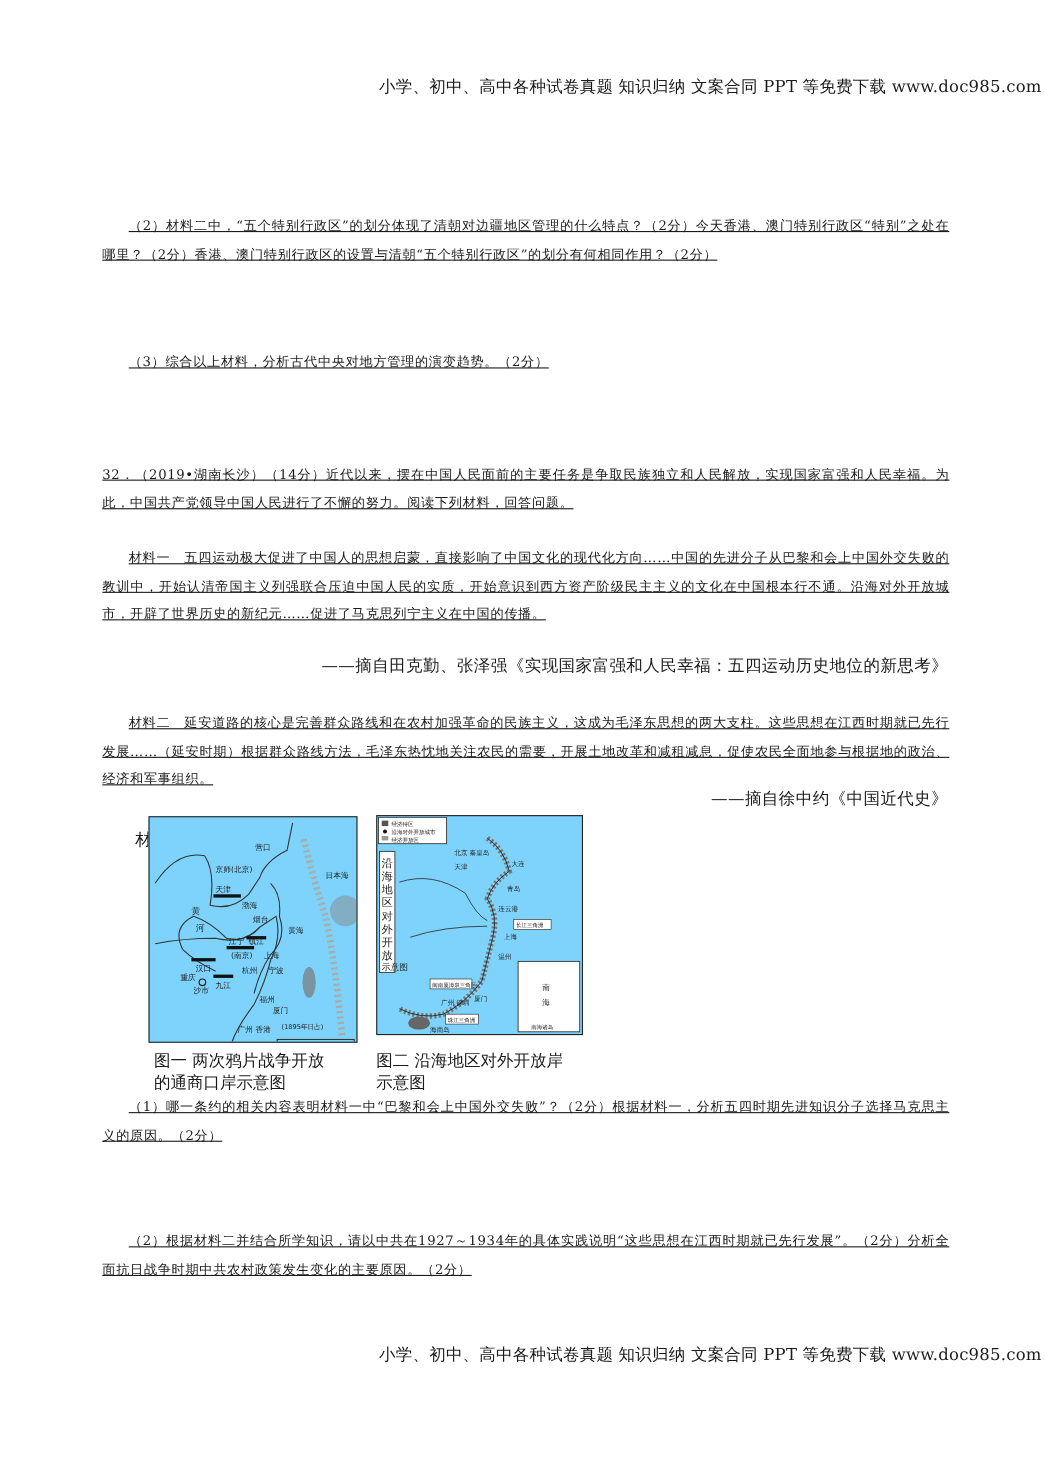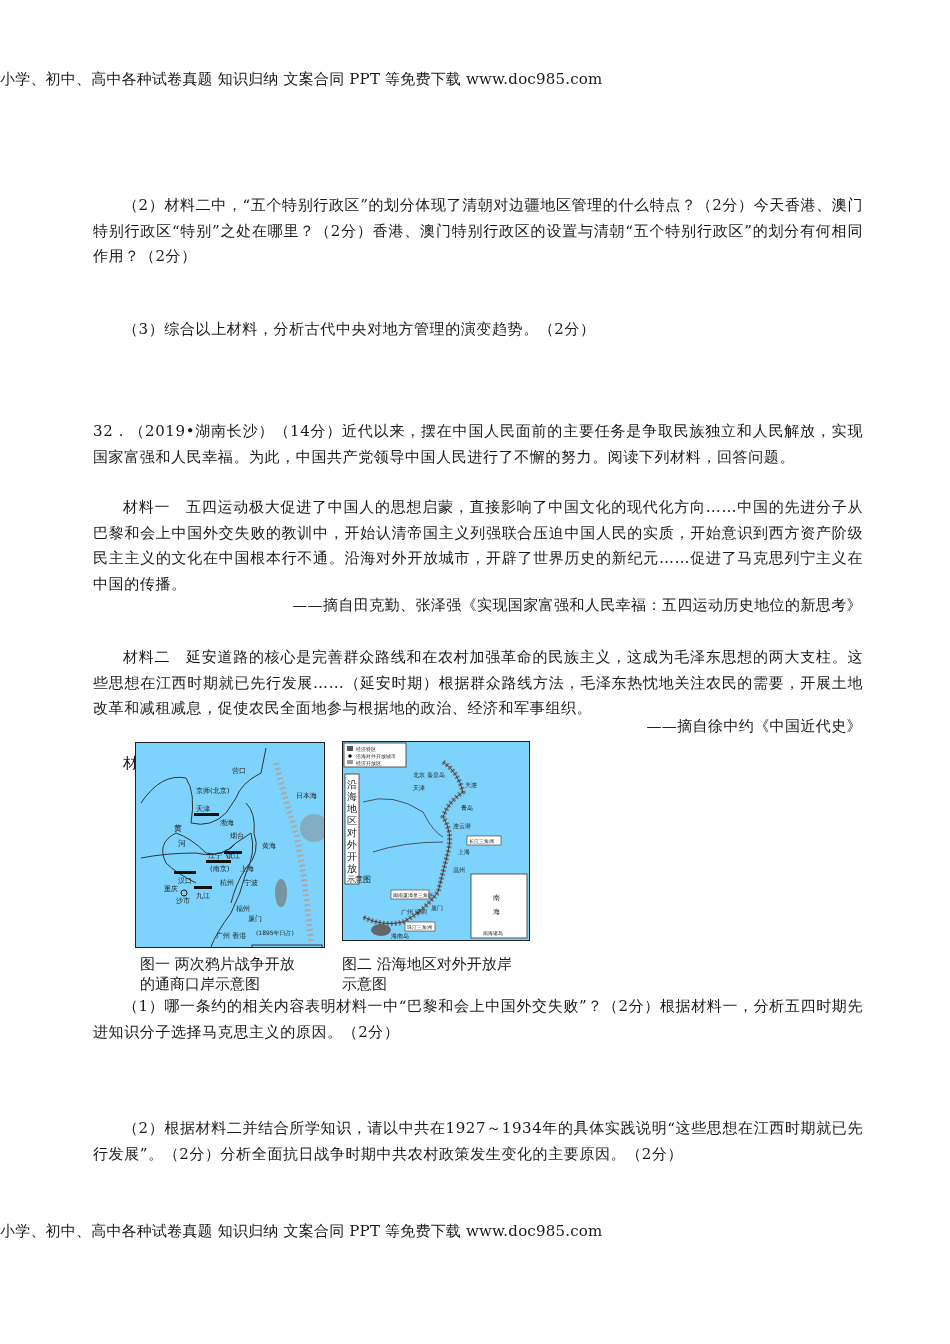--- a/index.html
+++ b/index.html
@@ -2,29 +2,30 @@
 <html><head>
 <meta charset="utf-8">
 <style>
   html, body { margin: 0; padding: 0; background: #ffffff; }
   body {
     width: 950px; height: 1344px; position: relative; overflow: hidden;
     font-family: "DejaVu Serif", "Liberation Serif", serif;
     color: #1a1a1a;
   }
   .header, .footer {
-    position: absolute; left: 0; width: 947px; text-align: left;
+    position: absolute; left: 0; width: 947px; text-align: right;
     font-size: 15px; letter-spacing: 0.2px;
   }
   .header { top: 70px; }
   .footer { top: 1222px; }
   .para {
     position: absolute; left: 93px; width: 770px;
-    font-size: 15px; line-height: 25.5px; letter-spacing: 0.6px;
+    font-size: 12px; line-height: 25.5px; letter-spacing: 0.6px;
     text-align: justify;
+    text-decoration: underline;
   }
   .indent { text-indent: 2em; }
   .attrib { position: absolute; font-size: 15px; letter-spacing: 0.4px; }
   .label { position: absolute; font-size: 15px; }
   .map {
     position: absolute; border: 1.5px solid #222; background: #7dd3fc;
     overflow: hidden;
   }
   .map svg { display: block; }
   .caption {

